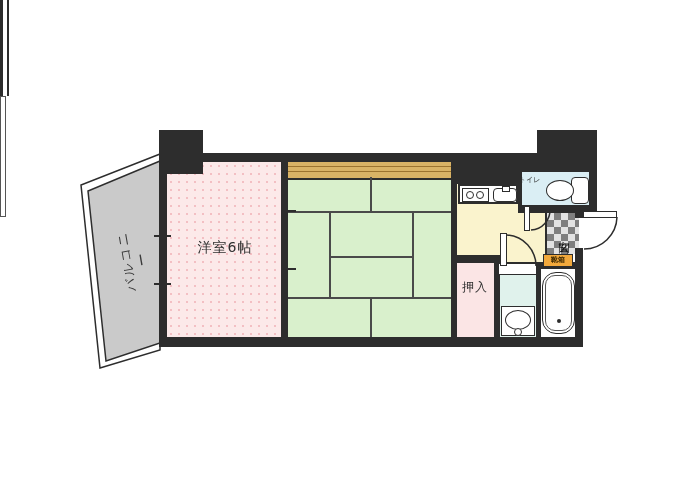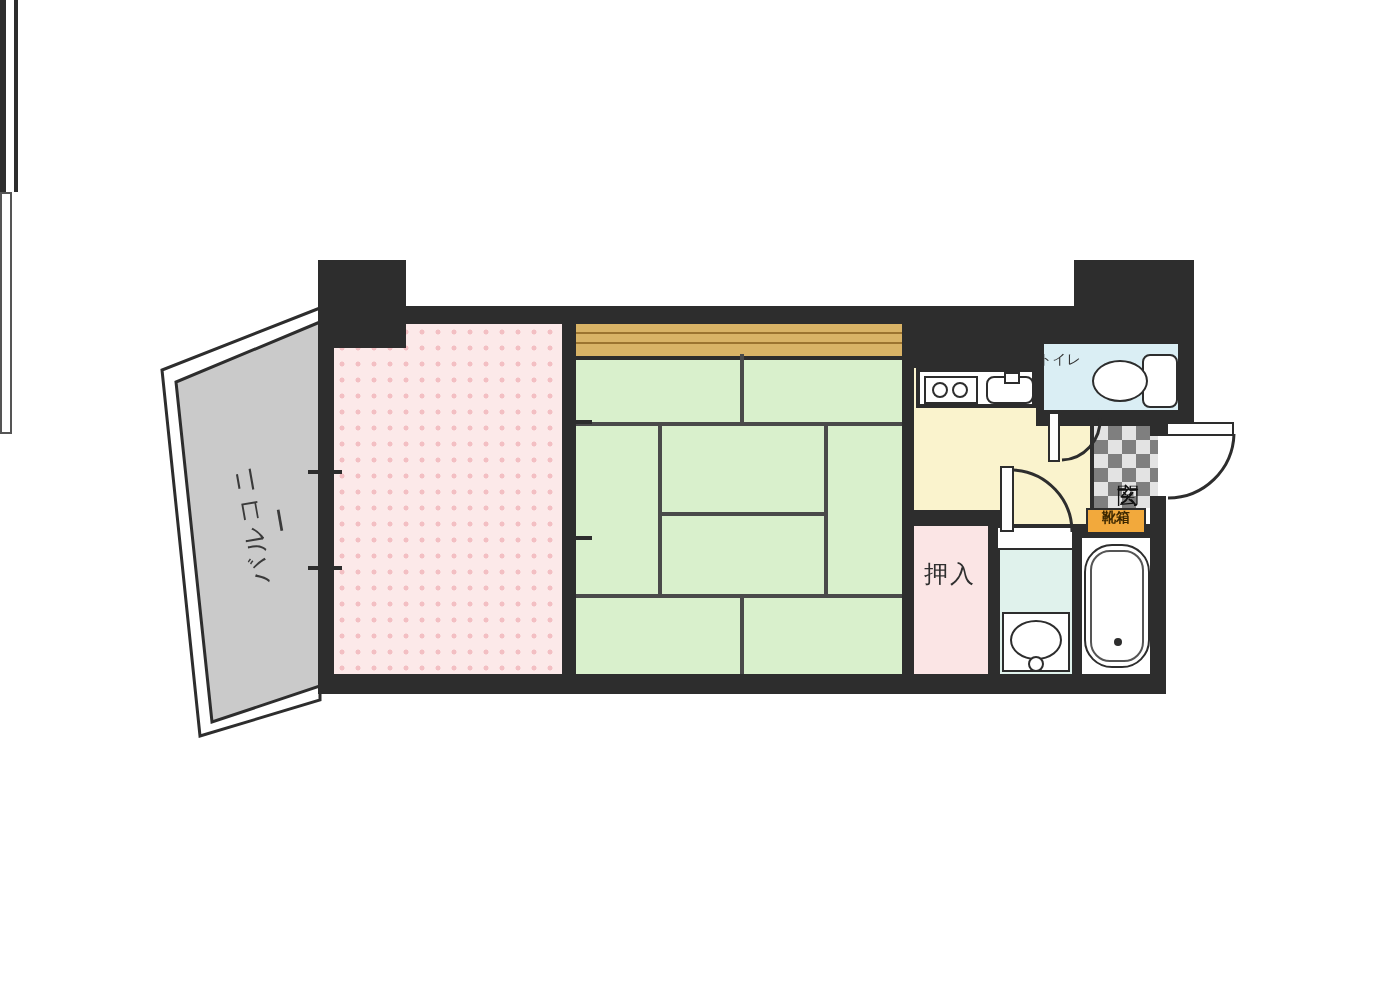--- a/index.html
+++ b/index.html
@@ -1,18 +1,18 @@
 <!DOCTYPE html>
 <html><head>
 <meta charset="utf-8">
 <style>
   html,body{margin:0;padding:0;background:#ffffff;}
   #canvas{position:relative;width:700px;height:495px;background:#fff;overflow:hidden;
           font-family:"DejaVu Sans",sans-serif;}
-  .abs{position:absolute;font-family:Liberation Mono, monospace;}
+  .abs{position:absolute;}
   .wall{position:absolute;background:#2d2d2d;}
   .room{position:absolute;}
   .lbl{position:absolute;color:#2f2f2f;line-height:1.15;}
   .tline{position:absolute;background:#4a4a4a;}
   svg{position:absolute;left:0;top:0;pointer-events:none;}
 
   
   .western{left:167px;top:162px;width:114px;height:175px;background:#fce9e9;
     background-image:radial-gradient(circle,#f3bfc3 1.1px,transparent 1.4px);
     background-size:8px 8px;}
@@ -150,17 +150,18 @@
   <div class="leaf" style="left:500px;top:233px;width:7px;height:33px;"></div>
   <div class="leaf" style="left:583px;top:211px;width:34px;height:7px;"></div>
   <svg width="700" height="495">
     <path d="M531,230 A20,20 0 0 0 550,209" fill="none" stroke="#2d2d2d" stroke-width="1.5"></path>
     <path d="M507,235 A31,31 0 0 1 536,266" fill="none" stroke="#2d2d2d" stroke-width="1.5"></path>
     <path d="M617,217 A33,33 0 0 1 584,249" fill="none" stroke="#2d2d2d" stroke-width="1.5"></path>
   </svg>
 
   <div class="abs shoebox">靴箱</div>
 
+  <div class="lbl lbl-western">洋室6帖</div>
   <div class="lbl lbl-oshiire">押入</div>
   <div class="lbl lbl-toilet">トイレ</div>
   <div class="lbl lbl-genkan">玄関</div>
 
 </div>
 
 </body></html>

